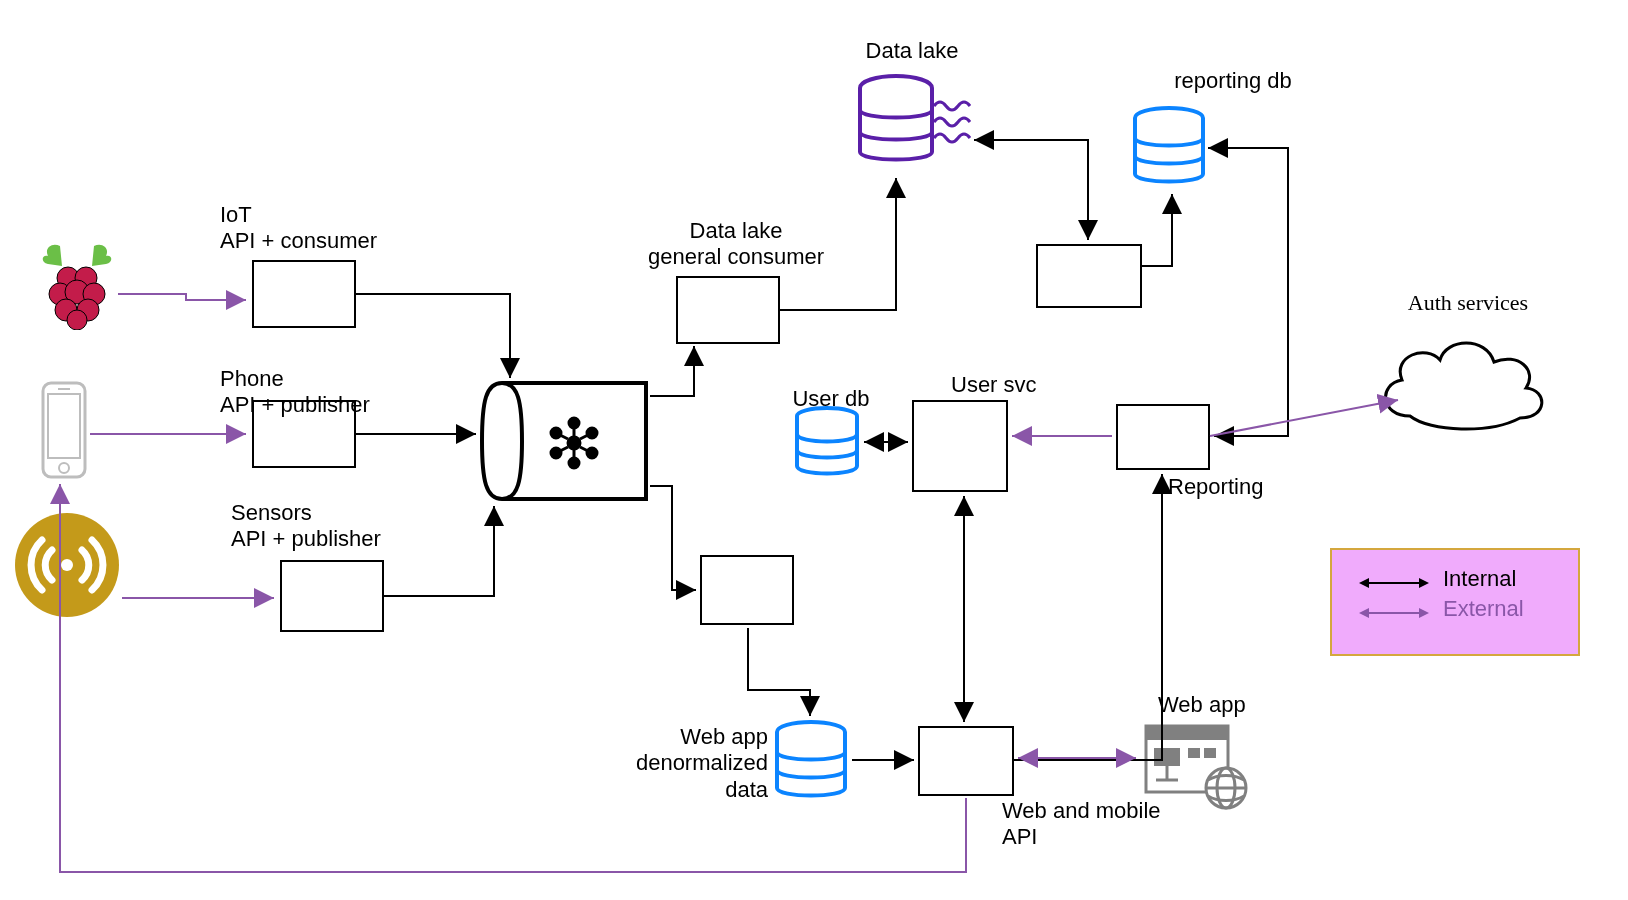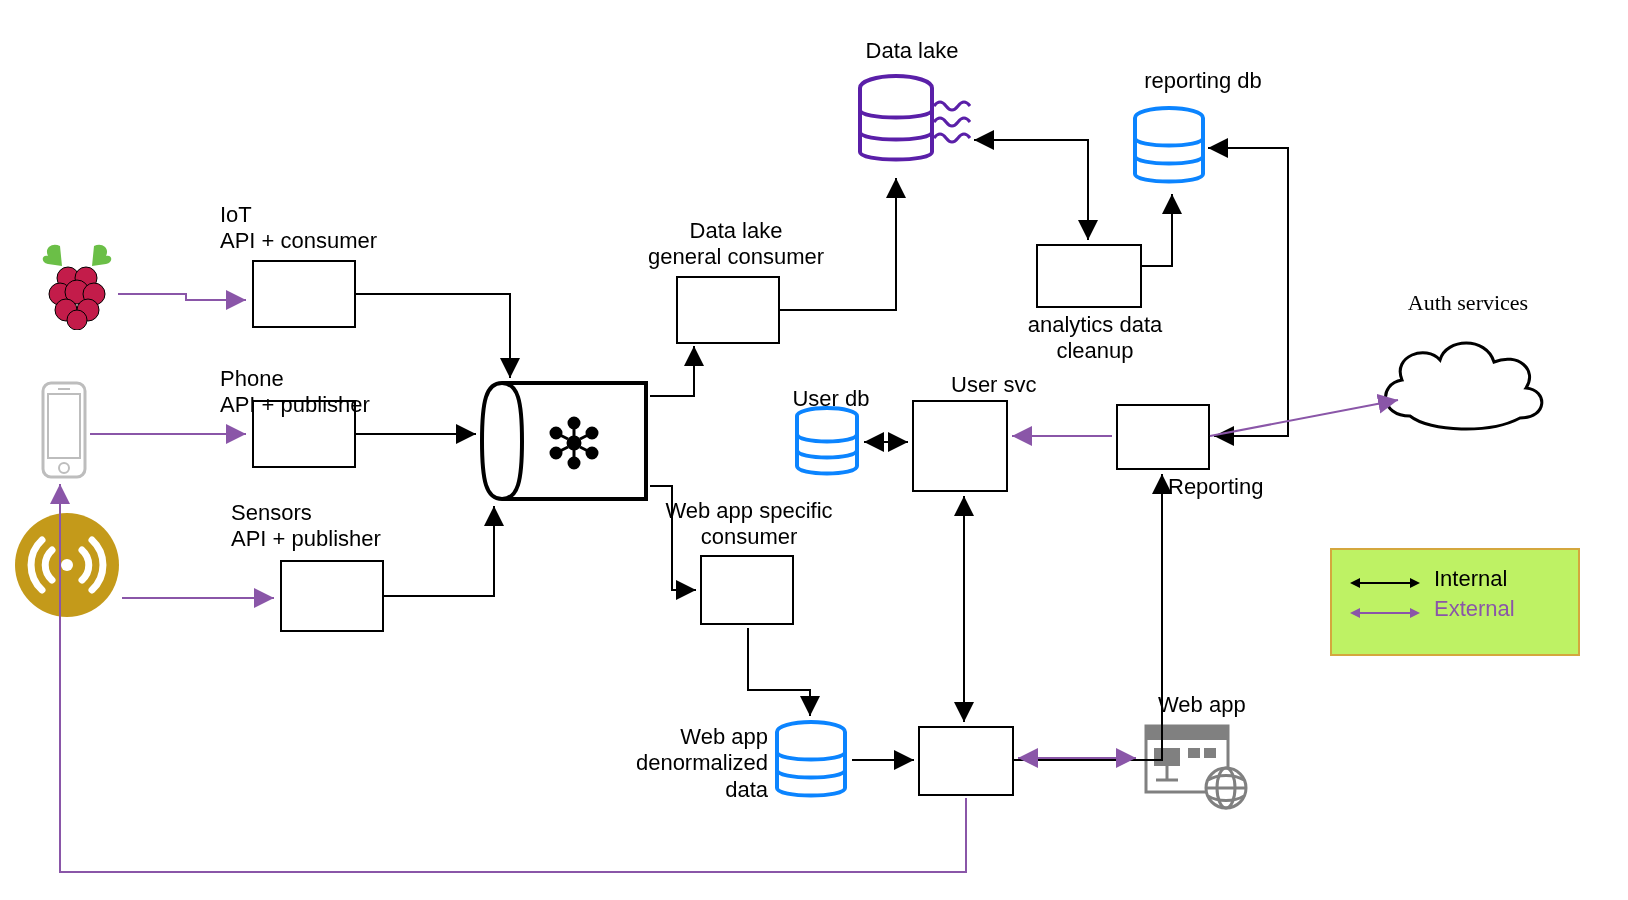--- a/index.html
+++ b/index.html
@@ -25,23 +25,23 @@
   }
   .label {
     position: absolute;
     white-space: pre;
     line-height: 1.2;
   }
   .label.center { text-align: center; }
   .legend {
     position: absolute;
     border: 2px solid #d4a73d;
-    background: #bef264;
+    background: #f0abfc;
     box-sizing: border-box;
-    padding: 12px 18px;
+    padding: 12px 27px;
   }
   .legend-row {
     display: flex;
     align-items: center;
     gap: 14px;
     margin: 4px 0;
   }
   .legend-arrow {
     position: relative;
     width: 70px;
@@ -134,22 +134,20 @@
       <line x1="102" y1="68" x2="110" y2="72"></line>
     </g>
   </svg>
 </div>
 
 <div class="node-box" style="left:676px; top:276px; width:104px; height:68px;"></div>
 <div class="label center" style="left:636px; top:218px; width:200px;">Data lake
 general consumer</div>
 
 <div class="node-box" style="left:700px; top:555px; width:94px; height:70px;"></div>
-<div class="label center" style="left:644px; top:498px; width:210px;">Web app specific
-consumer</div>
 
 <div class="icon" style="left:856px; top:72px; width:120px; height:100px;">
   <svg viewBox="0 0 120 100" width="120" height="100">
     <ellipse cx="40" cy="16" rx="36" ry="12" fill="#fff" stroke="#5a1fa8" stroke-width="4"></ellipse>
     <path d="M4 16 L4 80 C4 90 76 90 76 80 L76 16" fill="#fff" stroke="#5a1fa8" stroke-width="4"></path>
     <path d="M4 38 C4 48 76 48 76 38" fill="none" stroke="#5a1fa8" stroke-width="4"></path>
     <path d="M4 60 C4 70 76 70 76 60" fill="none" stroke="#5a1fa8" stroke-width="4"></path>
     <g stroke="#5a1fa8" stroke-width="3" fill="none">
       <path d="M78 34 q6 -8 12 0 q6 8 12 0 q6 -8 12 0"></path>
       <path d="M78 50 q6 -8 12 0 q6 8 12 0 q6 -8 12 0"></path>
@@ -160,25 +158,23 @@
 <div class="label center" style="left:842px; top:38px; width:140px;">Data lake</div>
 
 <div class="icon" style="left:1130px; top:106px; width:78px; height:82px;">
   <svg viewBox="0 0 78 82" width="78" height="82">
     <ellipse cx="39" cy="12" rx="34" ry="10" fill="#fff" stroke="#0b84ff" stroke-width="4"></ellipse>
     <path d="M5 12 L5 68 C5 78 73 78 73 68 L73 12" fill="#fff" stroke="#0b84ff" stroke-width="4"></path>
     <path d="M5 32 C5 42 73 42 73 32" fill="none" stroke="#0b84ff" stroke-width="4"></path>
     <path d="M5 50 C5 60 73 60 73 50" fill="none" stroke="#0b84ff" stroke-width="4"></path>
   </svg>
 </div>
-<div class="label center" style="left:1128px; top:68px; width:150px;">reporting db</div>
+<div class="label center" style="left:1158px; top:68px; width:150px;">reporting db</div>
 
 <div class="node-box" style="left:1036px; top:244px; width:106px; height:64px;"></div>
-<div class="label center" style="left:1006px; top:312px; width:178px;">analytics data
-cleanup</div>
 
 <div class="icon" style="left:792px; top:406px; width:70px; height:72px;">
   <svg viewBox="0 0 70 72" width="70" height="72">
     <ellipse cx="35" cy="10" rx="30" ry="8" fill="#fff" stroke="#0b84ff" stroke-width="4"></ellipse>
     <path d="M5 10 L5 60 C5 70 65 70 65 60 L65 10" fill="#fff" stroke="#0b84ff" stroke-width="4"></path>
     <path d="M5 28 C5 38 65 38 65 28" fill="none" stroke="#0b84ff" stroke-width="4"></path>
     <path d="M5 44 C5 54 65 54 65 44" fill="none" stroke="#0b84ff" stroke-width="4"></path>
   </svg>
 </div>
 <div class="label center" style="left:776px; top:386px; width:110px;">User db</div>
@@ -202,20 +198,22 @@
     <path d="M5 12 L5 68 C5 78 73 78 73 68 L73 12" fill="#fff" stroke="#0b84ff" stroke-width="4"></path>
     <path d="M5 32 C5 42 73 42 73 32" fill="none" stroke="#0b84ff" stroke-width="4"></path>
     <path d="M5 50 C5 60 73 60 73 50" fill="none" stroke="#0b84ff" stroke-width="4"></path>
   </svg>
 </div>
 <div class="label center" style="left:608px; top:724px; width:160px; text-align:right;">Web app
 denormalized
 data</div>
 
 <div class="node-box" style="left:918px; top:726px; width:96px; height:70px;"></div>
+<div class="label" style="left:1002px; top:798px;">Web and mobile
+API</div>
 
 <div class="icon" style="left:1142px; top:722px; width:108px; height:88px;">
   <svg viewBox="0 0 108 88" width="108" height="88">
     <rect x="4" y="4" width="82" height="66" fill="#fff" stroke="#808080" stroke-width="3"></rect>
     <rect x="4" y="4" width="82" height="14" fill="#808080"></rect>
     <rect x="12" y="26" width="26" height="18" fill="#808080"></rect>
     <line x1="25" y1="44" x2="25" y2="58" stroke="#808080" stroke-width="3"></line>
     <line x1="14" y1="58" x2="36" y2="58" stroke="#808080" stroke-width="3"></line>
     <rect x="46" y="26" width="12" height="10" fill="#808080"></rect>
     <rect x="62" y="26" width="12" height="10" fill="#808080"></rect>

